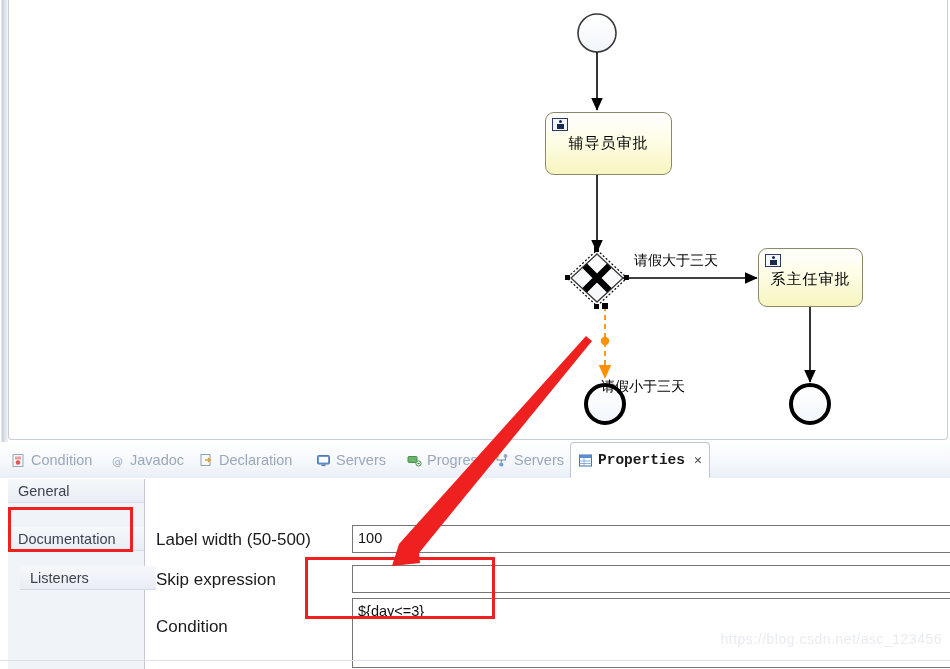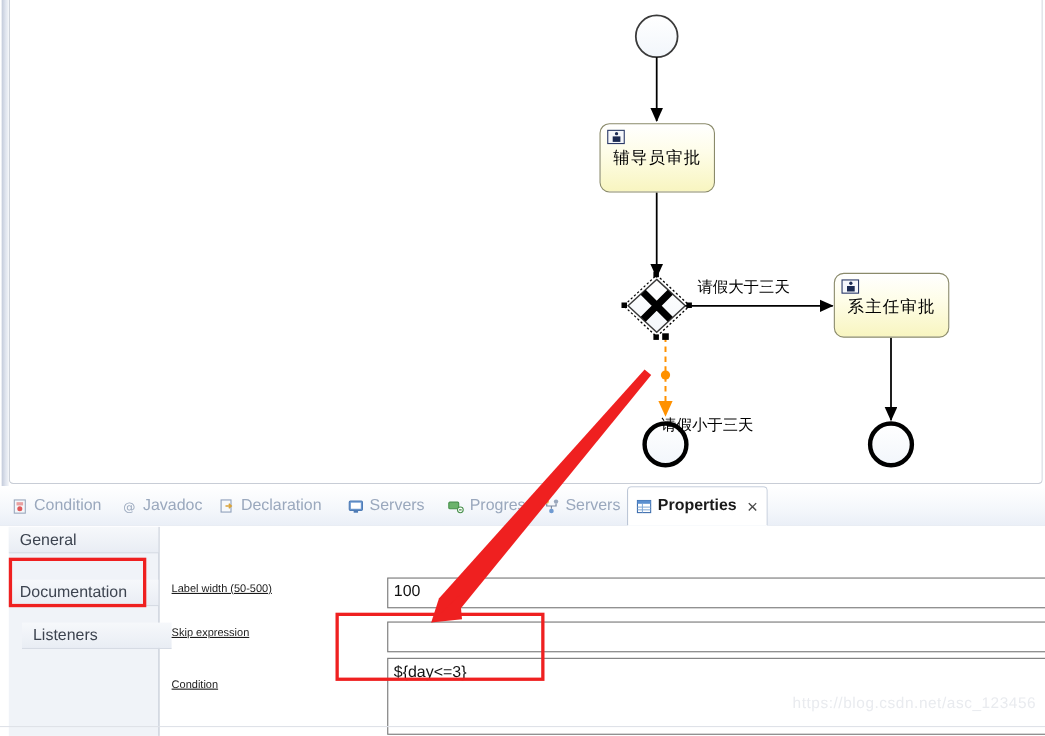--- a/index.html
+++ b/index.html
@@ -84,20 +84,21 @@
     white-space: nowrap;
   }
   .tab.active {
     background: #ffffff;
     color: #1a1a1a;
     font-weight: bold;
     border: 1px solid #bcc6d6;
     border-bottom: 1px solid #ffffff;
     border-radius: 4px 4px 0 0;
     z-index: 3;
+    font-family: Liberation Mono, monospace;
   }
   .tab .tx { line-height: 1; }
   .tab .close {
     font-size: 13px; color: #4a4a4a; margin-left: 4px; font-weight: normal;
   }
   .tico { width: 15px; height: 15px; position: relative; flex: 0 0 15px; }
 
   .props-body {
     position: absolute; left: 0; top: 36px; width: 950px; height: 191px;
     background: #ffffff;
@@ -118,24 +119,23 @@
     background: linear-gradient(to bottom, #f6f8fb 0%, #e9edf4 100%);
     border-bottom: 1px solid #d6dbe4;
   }
   .tablist-item.sel {
     font-weight: bold; color: #1d2026;
     background: linear-gradient(to bottom, #ffffff 0%, #eef1f6 100%);
   }
 
   .field-label {
     position: absolute;
-    font-size: 10px;
+    font-size: 17px;
     color: #1b1b1b;
     white-space: nowrap;
-    text-decoration: underline;
   }
   .field-input {
     position: absolute;
     border: 1px solid #767676;
     background: #ffffff;
     box-sizing: border-box;
     font-size: 14.5px;
     color: #111111;
     padding: 2px 5px;
     line-height: 20px;
@@ -214,21 +214,21 @@
       <g>
         <line x1="596" y1="306" x2="596" y2="378" stroke="#ff9100" stroke-width="1.8" stroke-dasharray="5,4" marker-end="url(#ah-o)"></line>
         <circle cx="596" cy="341" r="4.2" fill="#ff9100"></circle>
         <rect x="593" y="303" width="6" height="6" fill="#000000"></rect>
       </g>
 
       <circle cx="596" cy="404" r="19" fill="url(#eventFill)" stroke="#000000" stroke-width="4"></circle>
       <circle cx="801" cy="404" r="19" fill="url(#eventFill)" stroke="#000000" stroke-width="4"></circle>
     </svg>
 
-    <div class="task-box" style="left:536px; top:112px; width:105px; height:63px;">
+    <div class="task-box" style="left:536px; top:112px; width:127px; height:63px;">
       <span class="task-icon">
           <i></i>
           <b></b>
         </span>
       <span class="task-text">辅导员审批</span>
     </div>
 
     <div class="task-box" style="left:749px; top:248px; width:105px; height:59px;">
       <span class="task-icon">
           <i></i>

